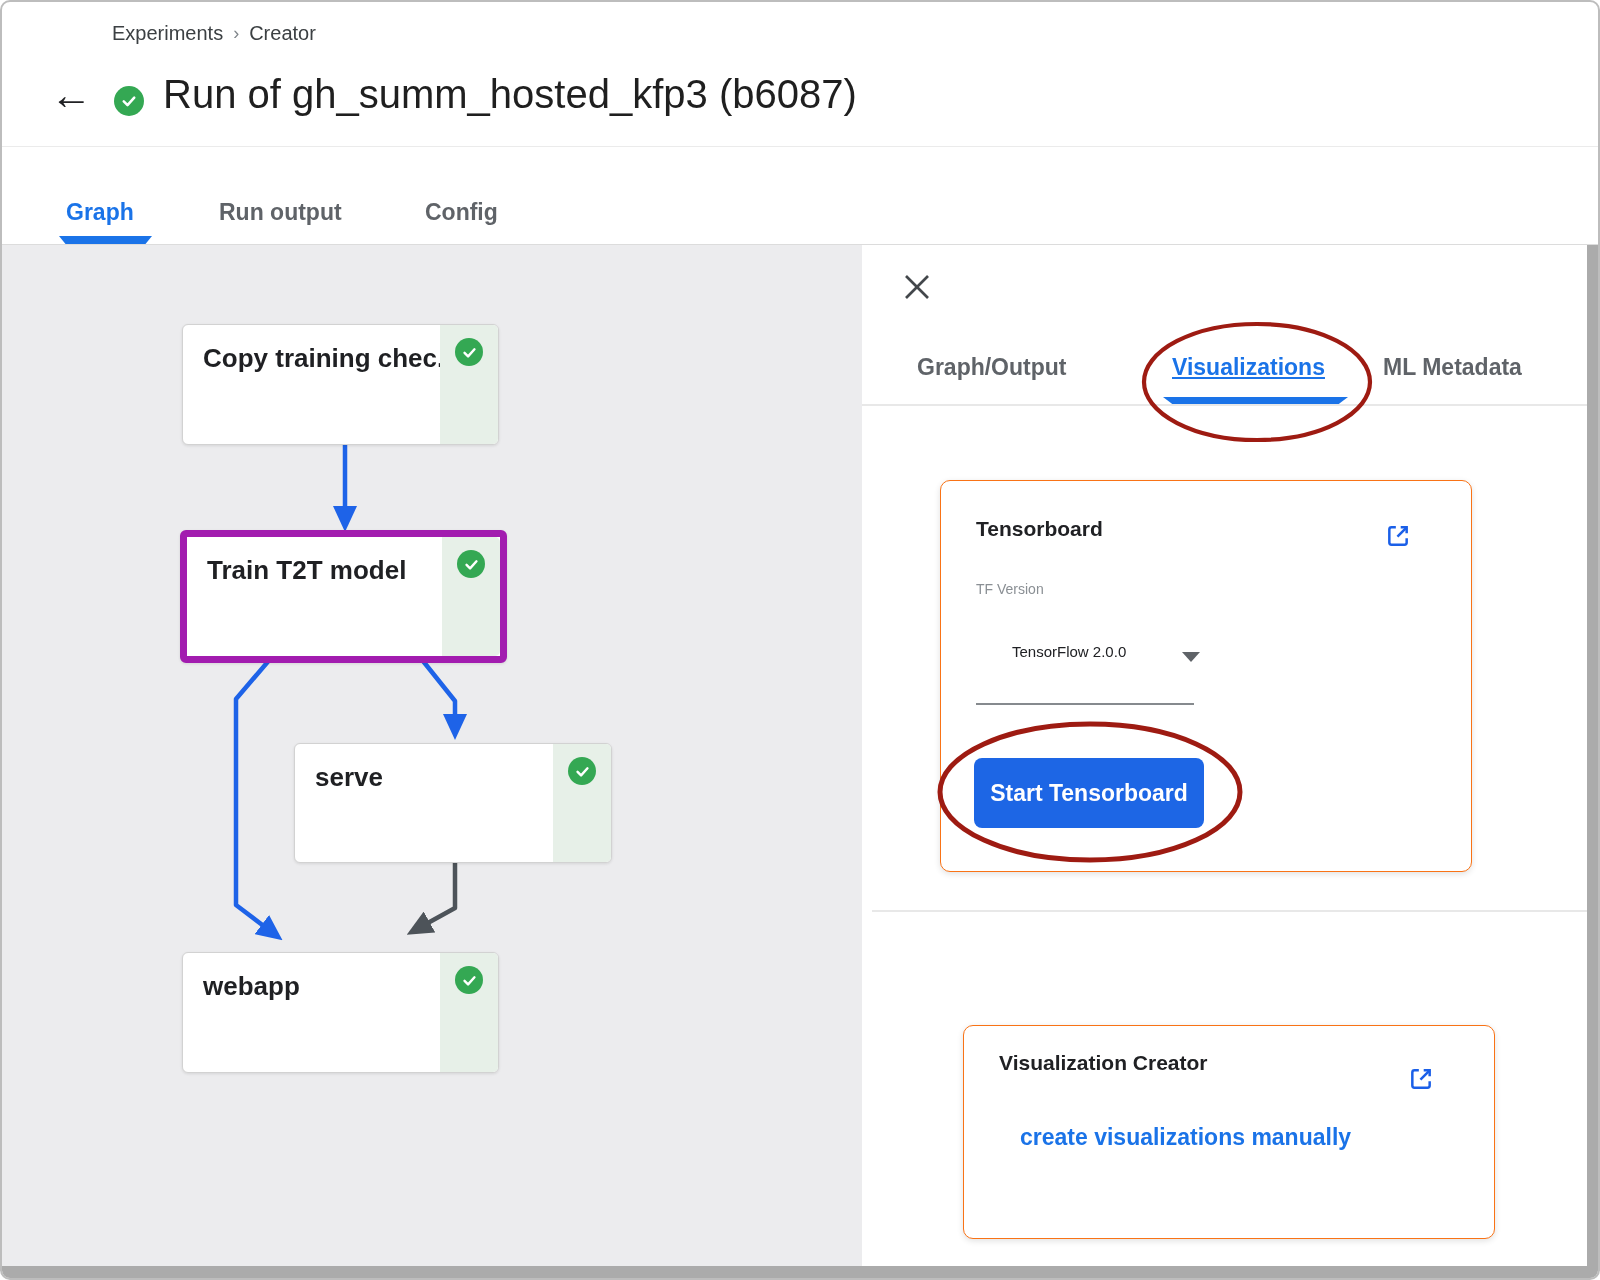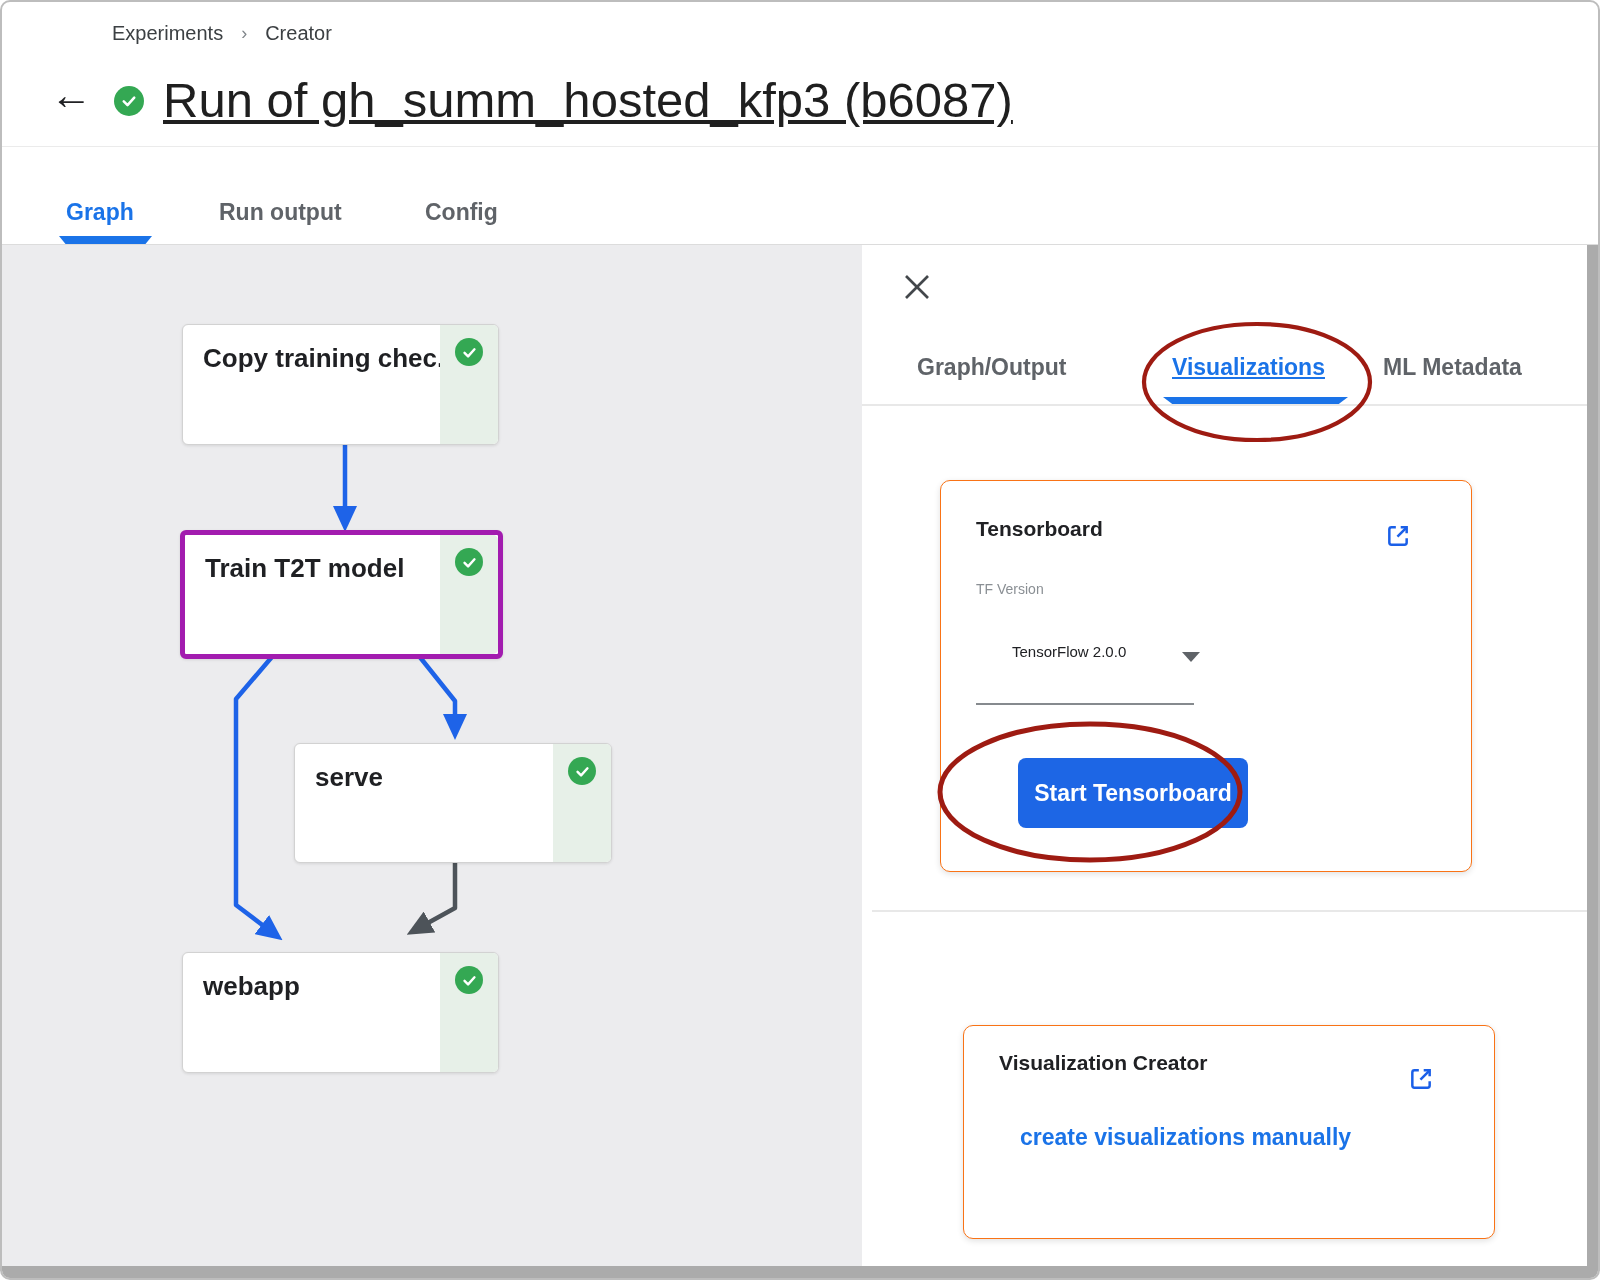--- a/index.html
+++ b/index.html
@@ -2,46 +2,46 @@
 <html><head>
 <meta charset="utf-8">
 <style>
   html,body{margin:0;padding:0;background:#fff;}
   body{font-family:"Liberation Sans","DejaVu Sans",sans-serif;color:#202124;}
   #page{position:relative;width:1600px;height:1280px;box-sizing:border-box;
         border:2px solid #bdbdbd;border-radius:10px;overflow:hidden;background:#fff;}
   .abs{position:absolute;}
 
   
-  #breadcrumb{left:110px;top:20px;font-size:20px;color:#3c4043;display:flex;gap:18px;align-items:center;}
+  #breadcrumb{left:110px;top:20px;font-size:20px;color:#3c4043;display:flex;gap:10px;align-items:center;}
   #breadcrumb .sep{color:#80868b;font-size:18px;}
   #back-arrow{left:48px;top:72px;font-size:42px;line-height:42px;color:#202124;cursor:pointer;}
   .check-circle{border-radius:50%;background:#34a853;display:flex;align-items:center;justify-content:center;}
   #title-check{left:112px;top:84px;width:30px;height:30px;}
-  #page-title{left:161px;top:70px;font-size:49px;font-weight:400;color:#1f1f1f;white-space:nowrap;text-decoration:underline;}
+  #page-title{left:161px;top:70px;font-size:40px;font-weight:400;color:#1f1f1f;white-space:nowrap;}
   #header-divider{left:0;top:144px;width:1600px;height:1px;background:#ebebeb;}
 
   
   .main-tab{top:197px;font-size:23px;font-weight:700;color:#5f6368;cursor:pointer;white-space:nowrap;}
   .main-tab.active{color:#1a73e8;}
   #tab-graph{left:64px;} #tab-runoutput{left:217px;} #tab-config{left:423px;}
   #graph-underline{left:57px;top:234px;width:93px;height:8px;background:#1a73e8;
         clip-path:polygon(0 0,100% 0,93% 100%,7% 100%);}
   #tabbar-divider{left:0;top:242px;width:1600px;height:1px;background:#dcdcdc;}
 
   
   #graph-panel{left:0;top:243px;width:860px;height:1021px;background:#ececee;}
   #detail-panel{left:860px;top:243px;width:725px;height:1021px;background:#fff;}
   #v-scrollbar{left:1585px;top:243px;width:15px;height:1021px;background:#ababab;}
   #h-scrollbar{left:0;top:1264px;width:1600px;height:16px;background:#ababab;}
 
   
   .node{position:absolute;background:#fff;border:1px solid #d2d2d2;border-radius:6px;
         box-shadow:0 1px 3px rgba(0,0,0,.10);cursor:pointer;}
-  .node.selected{border:5px solid #a21caf;text-decoration:underline;}
+  .node.selected{border:7px solid #a21caf;text-decoration:underline;}
   .node-label{position:absolute;left:20px;top:18px;font-size:26px;font-weight:700;color:#1f2023;white-space:nowrap;}
   .node-strip{position:absolute;top:0;right:0;bottom:0;width:58px;background:#e7f0e8;border-radius:0 5px 5px 0;}
   .node-check{position:absolute;top:13px;left:15px;width:28px;height:28px;}
 
   #node-copy{left:180px;top:322px;width:315px;height:119px;}
   #node-train{left:178px;top:528px;width:313px;height:119px;}
   #node-serve{left:292px;top:741px;width:316px;height:118px;}
   #node-webapp{left:180px;top:950px;width:315px;height:119px;}
 
   #arrow-layer{left:0;top:0;width:1600px;height:1280px;pointer-events:none;}
@@ -64,21 +64,21 @@
   .openin{position:absolute;left:444px;width:26px;height:26px;cursor:pointer;}
   #tb-title{top:36px;} #tb-openin{top:42px;}
   #tf-version-label{position:absolute;left:35px;top:100px;font-size:14px;color:#8a8f94;}
   #tf-select{position:absolute;left:35px;top:162px;width:220px;cursor:pointer;}
   #tf-select-value{font-size:15px;color:#202124;white-space:nowrap;margin-left:36px;}
   #tf-caret{position:absolute;left:206px;top:9px;width:0;height:0;
         border-left:9px solid transparent;border-right:9px solid transparent;border-top:10px solid #5f6368;}
   #tf-underline{position:absolute;left:35px;top:222px;width:218px;height:2px;background:#868a8e;}
   #start-tb-btn{position:absolute;left:33px;top:277px;width:230px;height:70px;background:#1d66e5;
         border:none;border-radius:8px;color:#fff;font-size:23px;font-weight:700;
-        font-family:"Liberation Sans","DejaVu Sans",sans-serif;cursor:pointer;margin-left:44px;}
+        font-family:"Liberation Sans","DejaVu Sans",sans-serif;cursor:pointer;}
   #vc-title{top:25px;} #vc-openin{top:40px;}
   #vc-link{position:absolute;left:56px;top:98px;font-size:23px;font-weight:700;color:#1a73e8;
         cursor:pointer;white-space:nowrap;}
 
   #annotation-layer{left:0;top:0;width:1600px;height:1280px;pointer-events:none;}
 </style>
 </head>
 <body>
 
 <div id="page">

